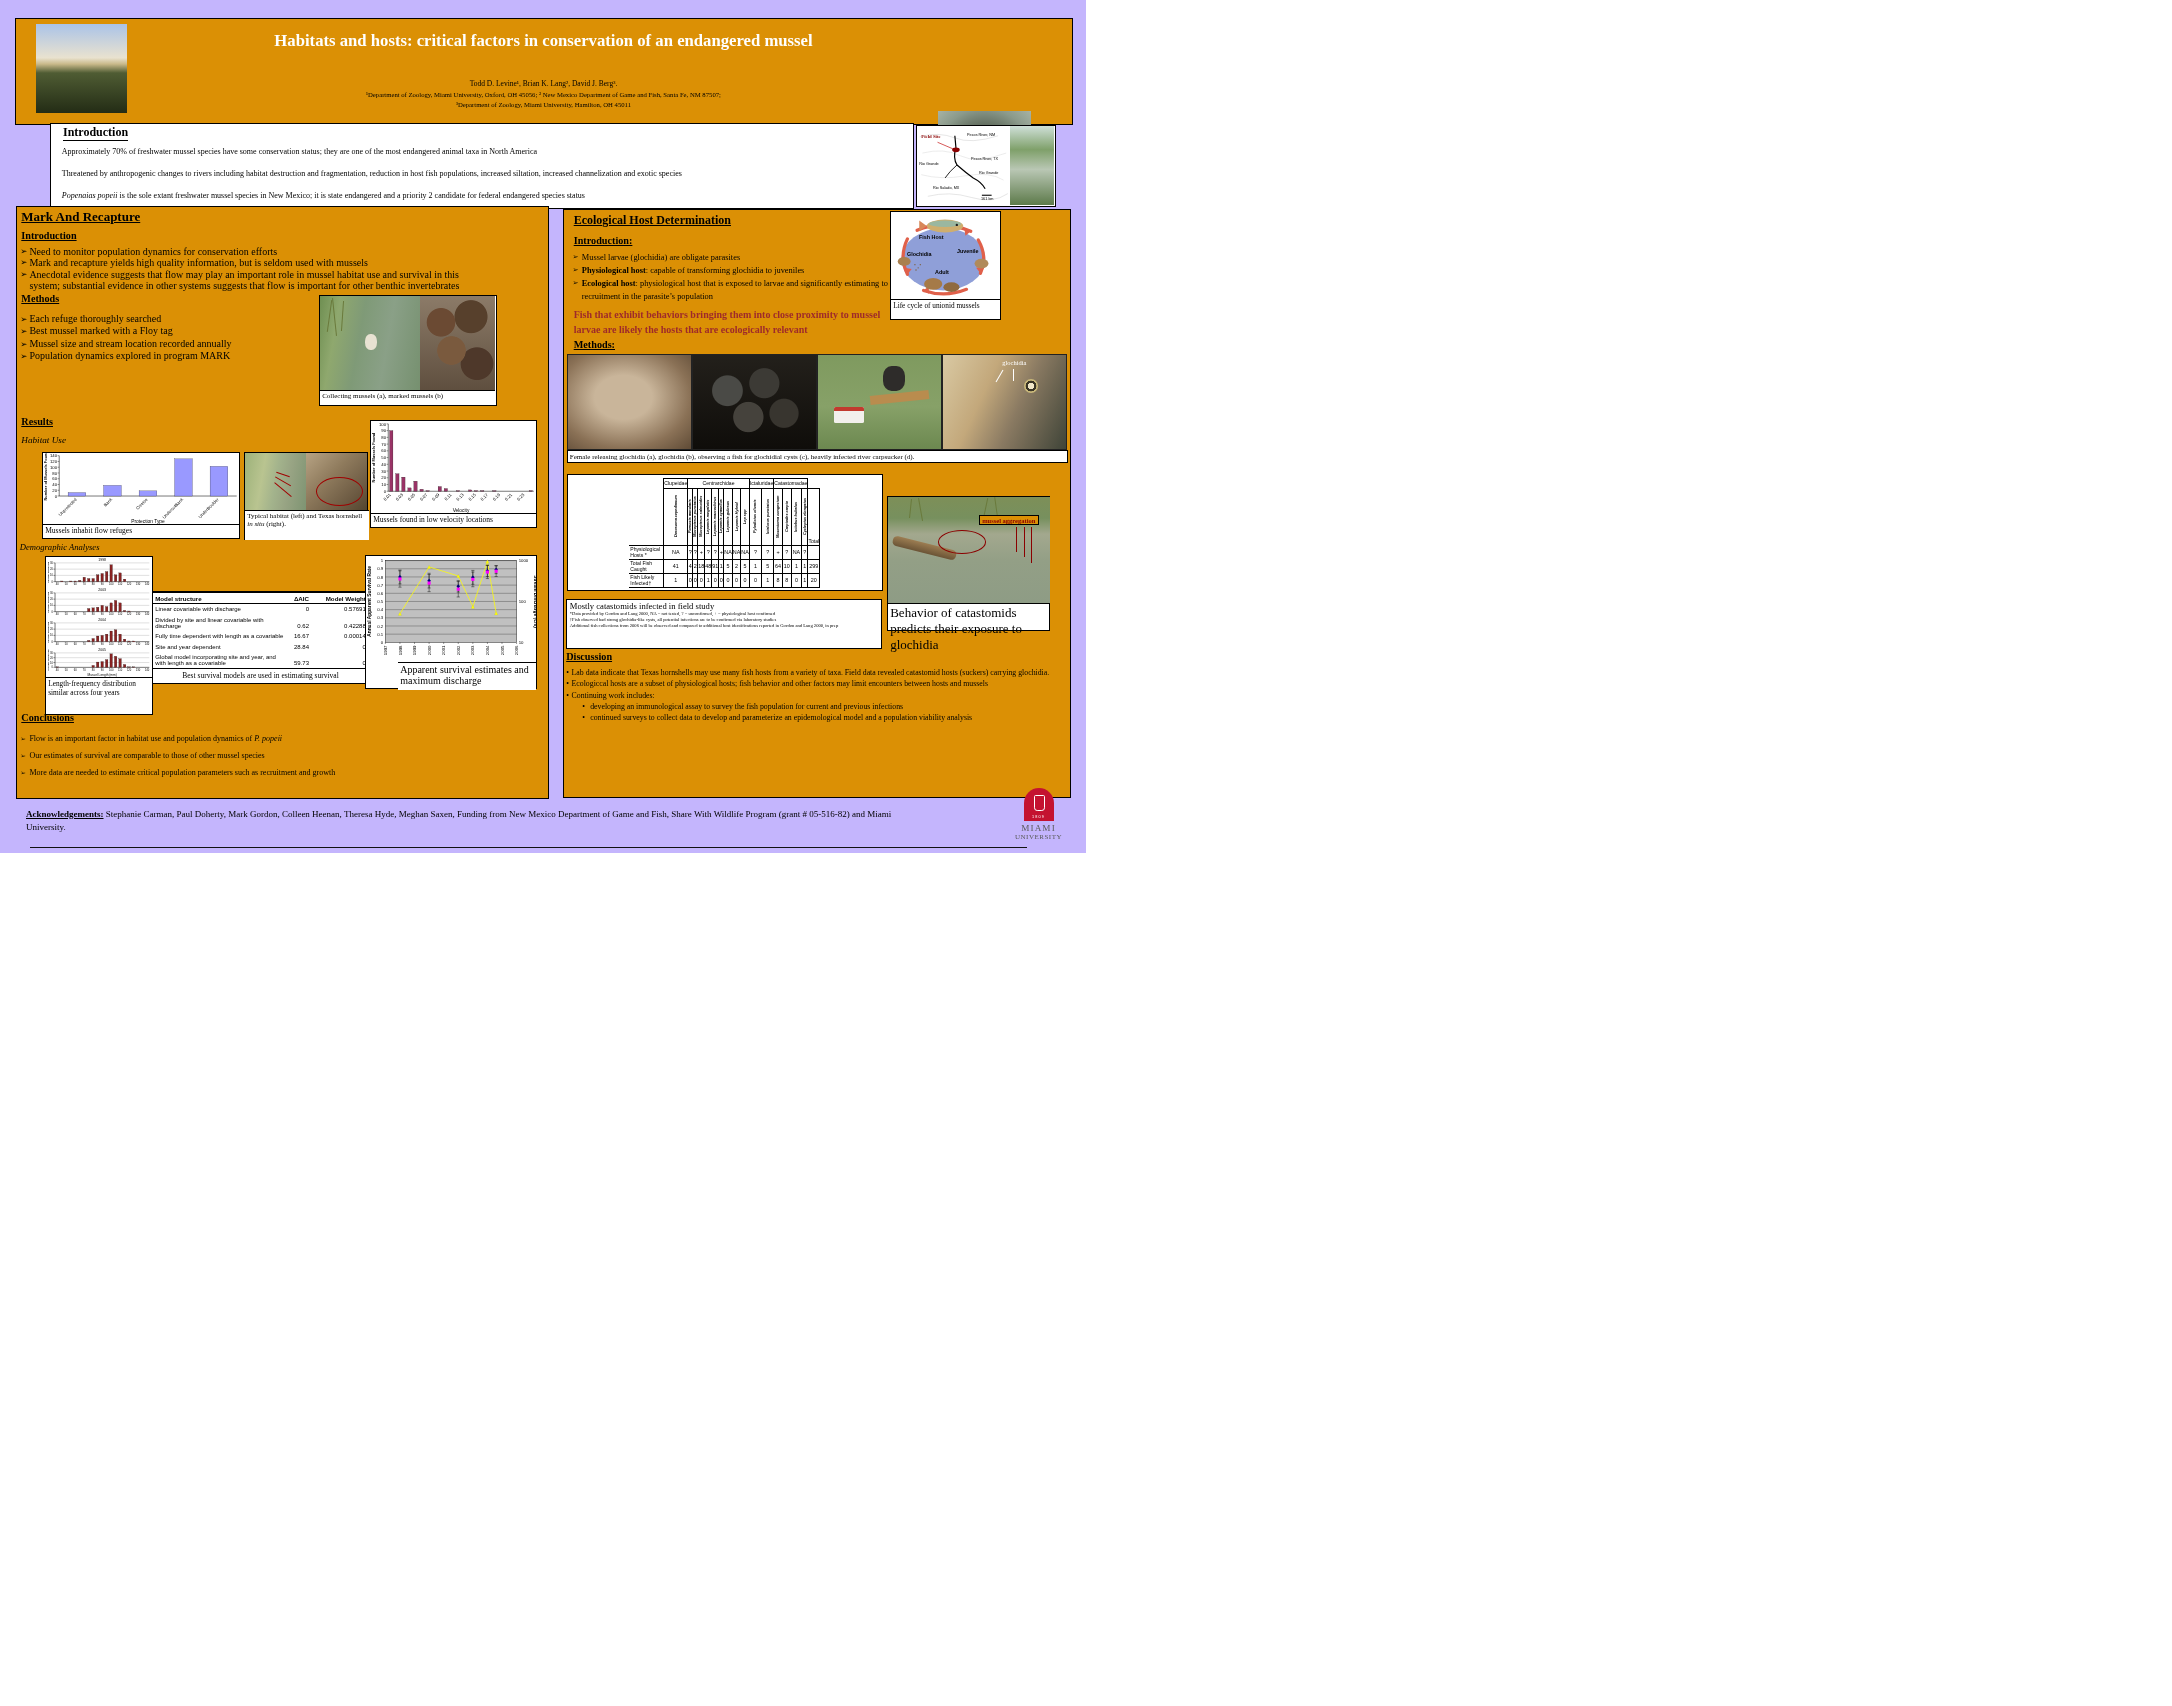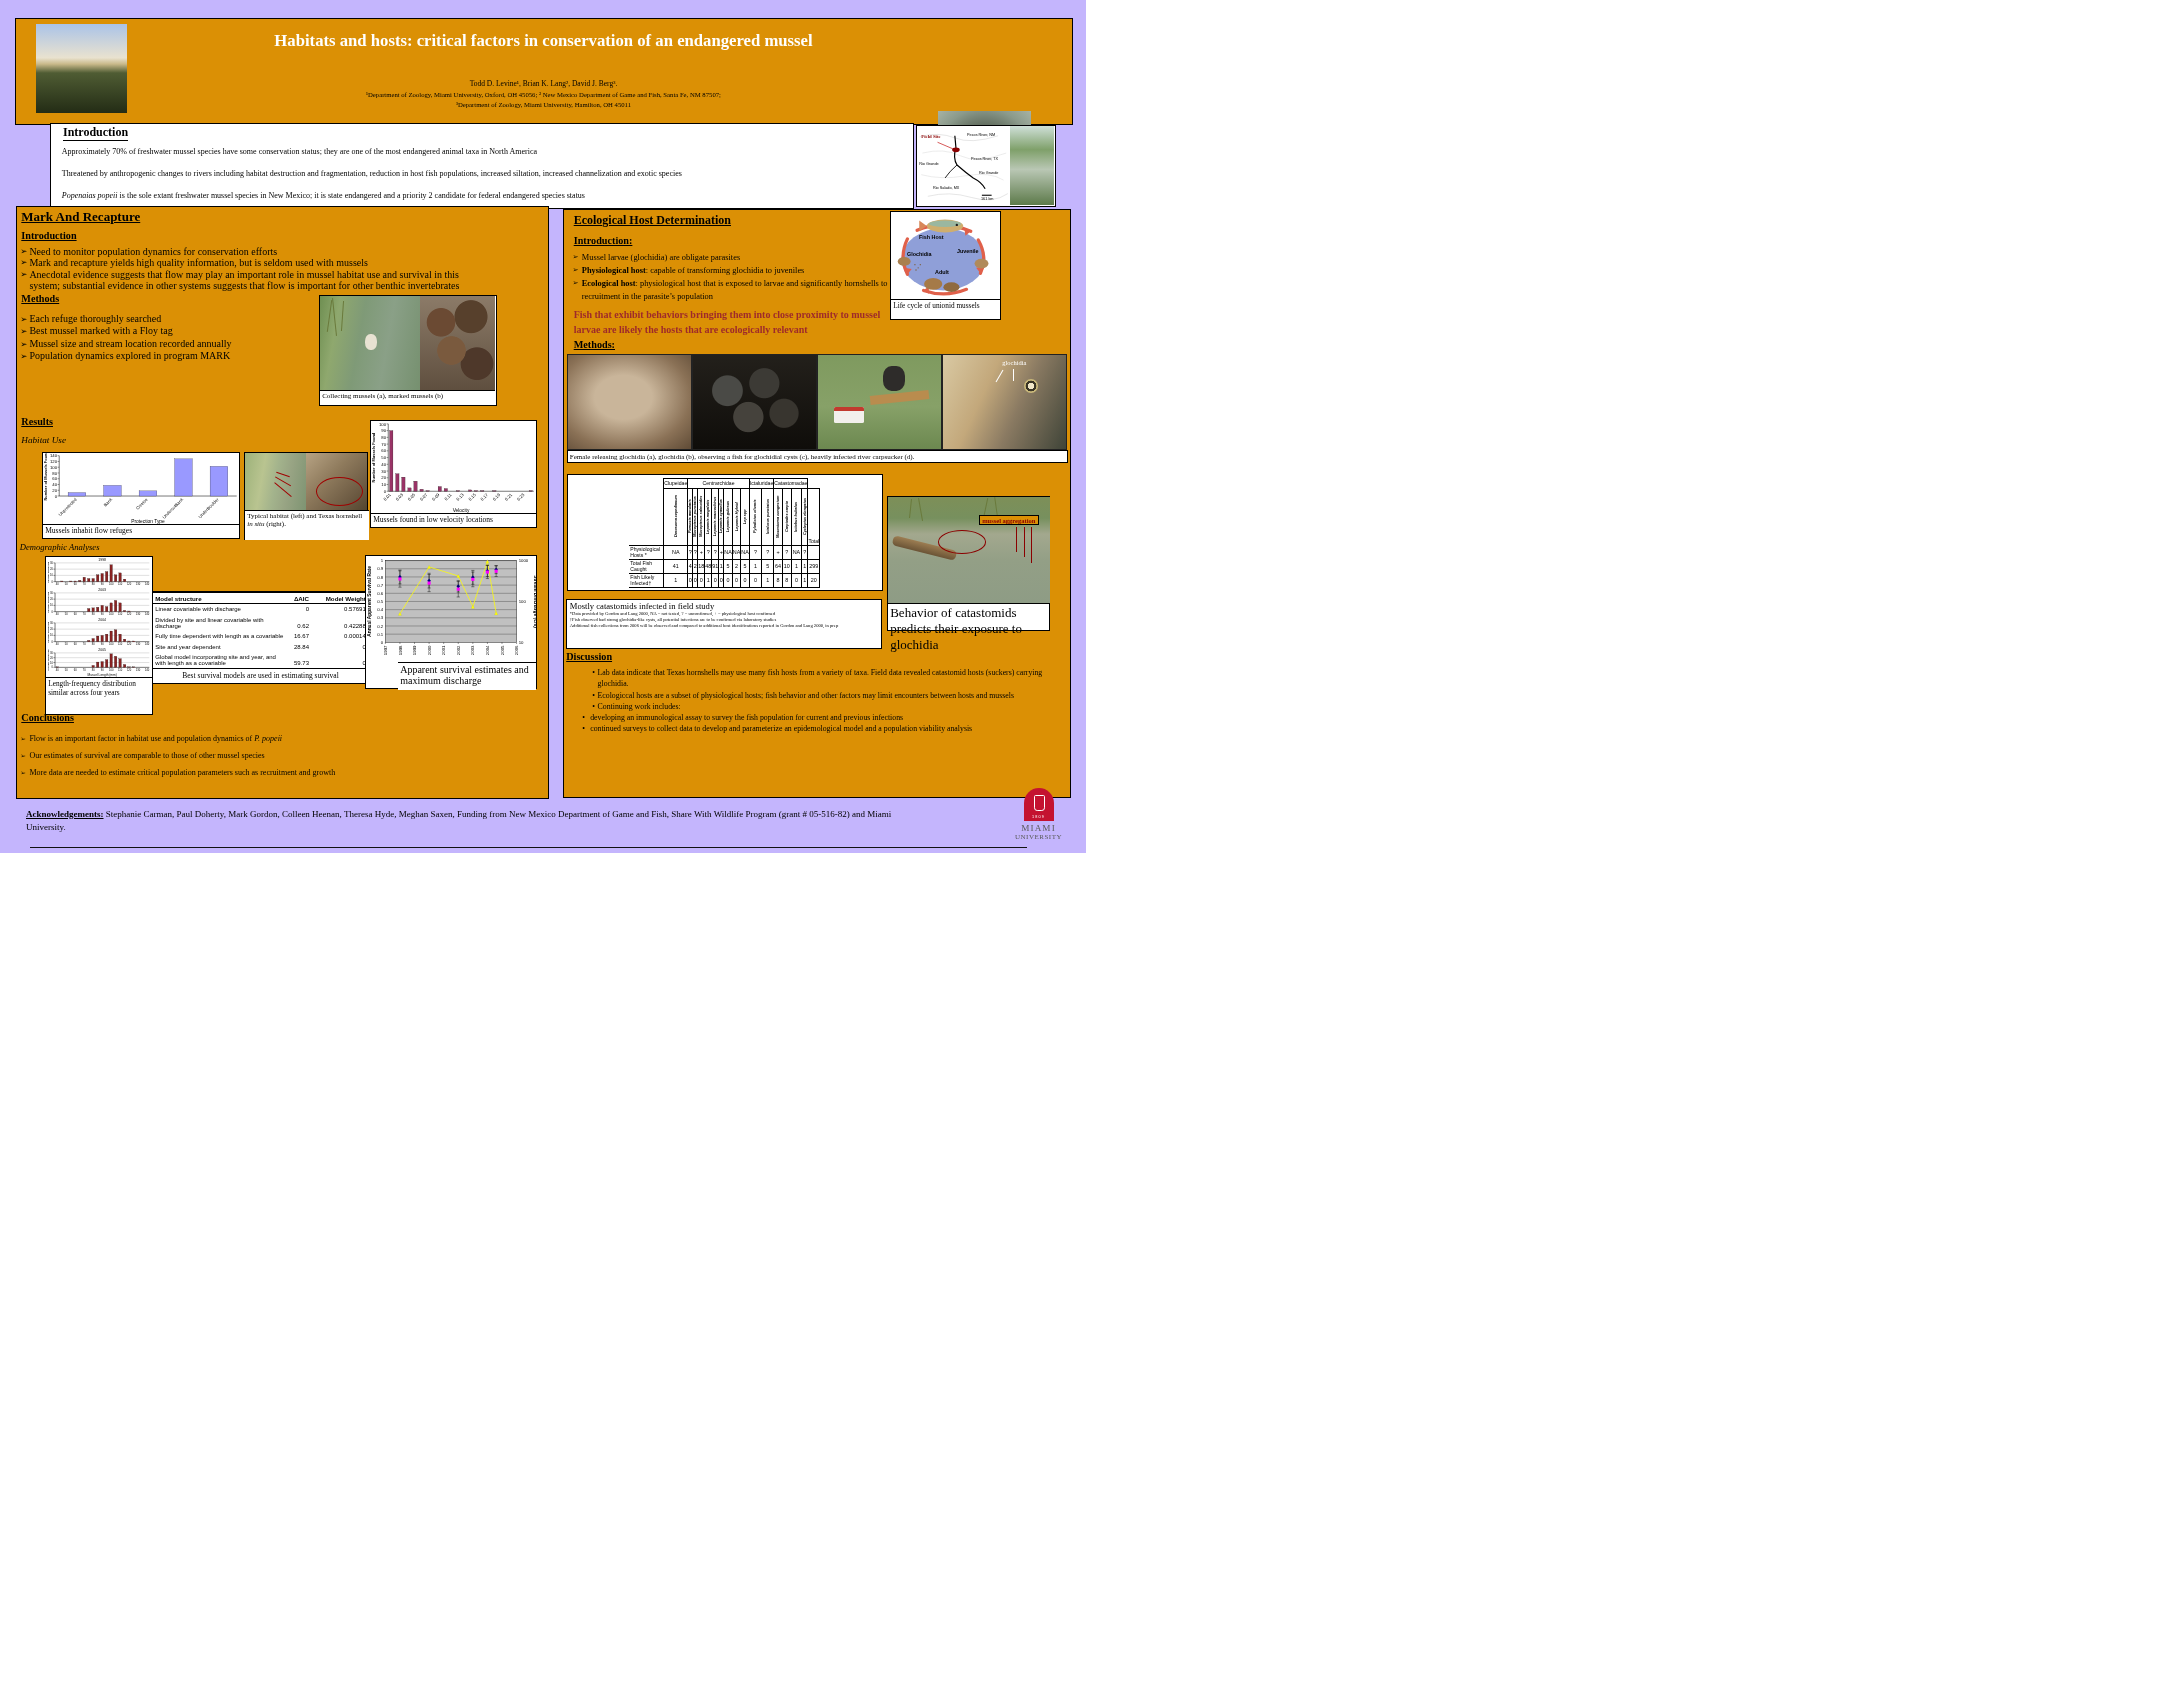--- a/index.html
+++ b/index.html
@@ -4,21 +4,21 @@
 <style>
   html,body{margin:0;padding:0;background:#fff;}
   #poster{position:relative;width:1086px;height:853px;background:#c4b5fd;font-family:"Liberation Serif","DejaVu Serif",serif;color:#000;overflow:hidden;}
   .abs{position:absolute;}
   .orange{background:#DB9005;}
   .ital{font-style:italic;}
   .photo{position:relative;overflow:hidden;}
   .chart{position:relative;}
   .arrow-b{position:relative;padding-left:9.2px;}
   .arrow-b::before{content:"\27A2";position:absolute;left:0;top:0;font-size:0.85em;}
-  .dot-b{position:relative;padding-left:5.4px;margin-left:26px;}
+  .dot-b{position:relative;padding-left:5.4px;}
   .dot-b::before{content:"\2022";position:absolute;left:0;top:0;}
   .sub-b{position:relative;padding-left:24px;}
   .sub-b::before{content:"\2022";position:absolute;left:16px;top:0;}
   .red-ell{position:absolute;border:1.1px solid #A00000;border-radius:50%;}
   
   #header{left:14.5px;top:18px;width:1056px;height:105px;border:0.5px solid #000;}
   #hp-left{left:20.5px;top:4.8px;width:91px;height:89px;}
   #hp-right{left:922px;top:3.2px;width:93px;height:91px;}
   #title{left:121px;top:12px;width:814px;text-align:center;font-size:16.7px;font-weight:bold;color:#fff;}
   #authors{left:121px;top:60px;width:814px;text-align:center;font-size:7.5px;line-height:1.45;}
@@ -619,21 +619,21 @@
         <div class="arrow-b"><span>More data are needed to estimate critical population parameters such as recruitment and growth</span></div>
       </div>
   </div>
 
   <div id="right-panel" class="abs orange">
     <div id="hd-heading" class="abs h1p" style="font-size:12px;">Ecological Host Determination</div>
     <div id="hd-intro-h" class="abs h2p">Introduction:</div>
     <div id="hd-bullets" class="abs blist">
         <div class="arrow-b"><span>Mussel larvae (glochidia) are obligate parasites</span></div>
         <div class="arrow-b"><span style="font-weight: bold;">Physiological host</span><span>: capable of transforming glochidia to juveniles</span></div>
-        <div class="arrow-b"><span style="font-weight: bold;">Ecological host</span><span>: physiological host that is exposed to larvae and significantly hornshells to recruitment in the parasite’s population</span></div>
+        <div class="arrow-b"><span style="font-weight: bold;">Ecological host</span><span>: physiological host that is exposed to larvae and significantly estimating to recruitment in the parasite’s population</span></div>
       </div>
     <div id="hd-red" class="abs">Fish that exhibit behaviors bringing them into close proximity to mussel larvae are likely the hosts that are ecologically relevant</div>
     <div id="hd-methods-h" class="abs h2p">Methods:</div>
 
     <div id="fig-lifecycle" class="abs">
       <div style="position:relative;width:108px;height:87px;background:#fff;">
         <svg width="108" height="87" viewBox="0 0 200 162">
           <ellipse cx="97" cy="88" rx="78" ry="58" fill="#8f9fd8"></ellipse>
           <path d="M30 50 Q14 84 30 116" stroke="#E0604A" stroke-width="6" fill="none" stroke-linecap="round"></path>
           <path d="M162 52 Q180 84 166 114" stroke="#E0604A" stroke-width="6" fill="none" stroke-linecap="round"></path>

